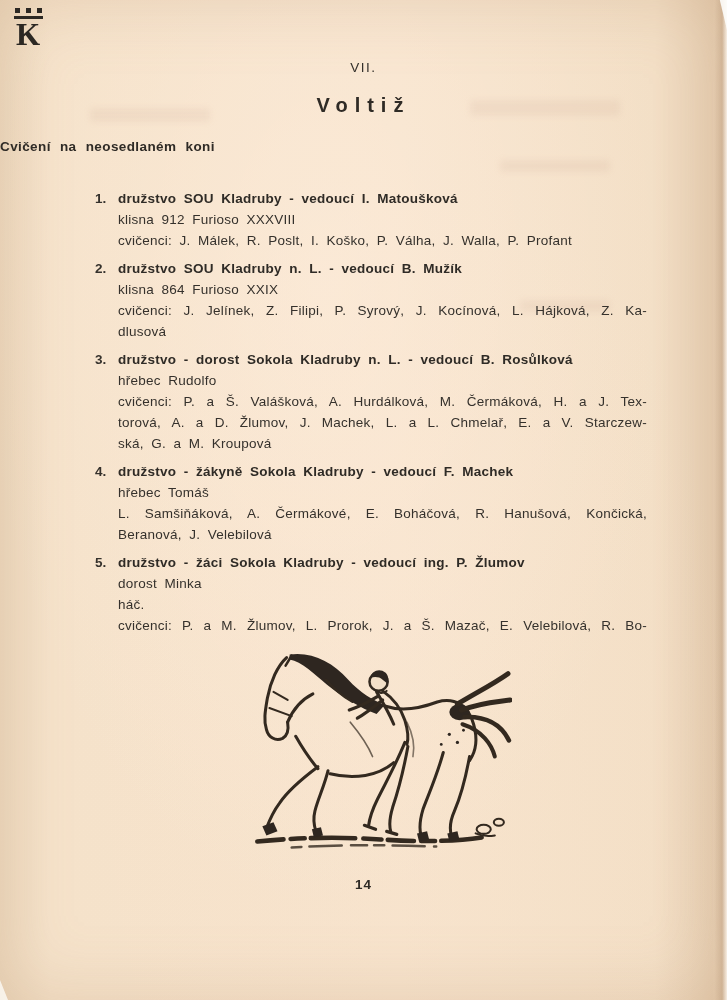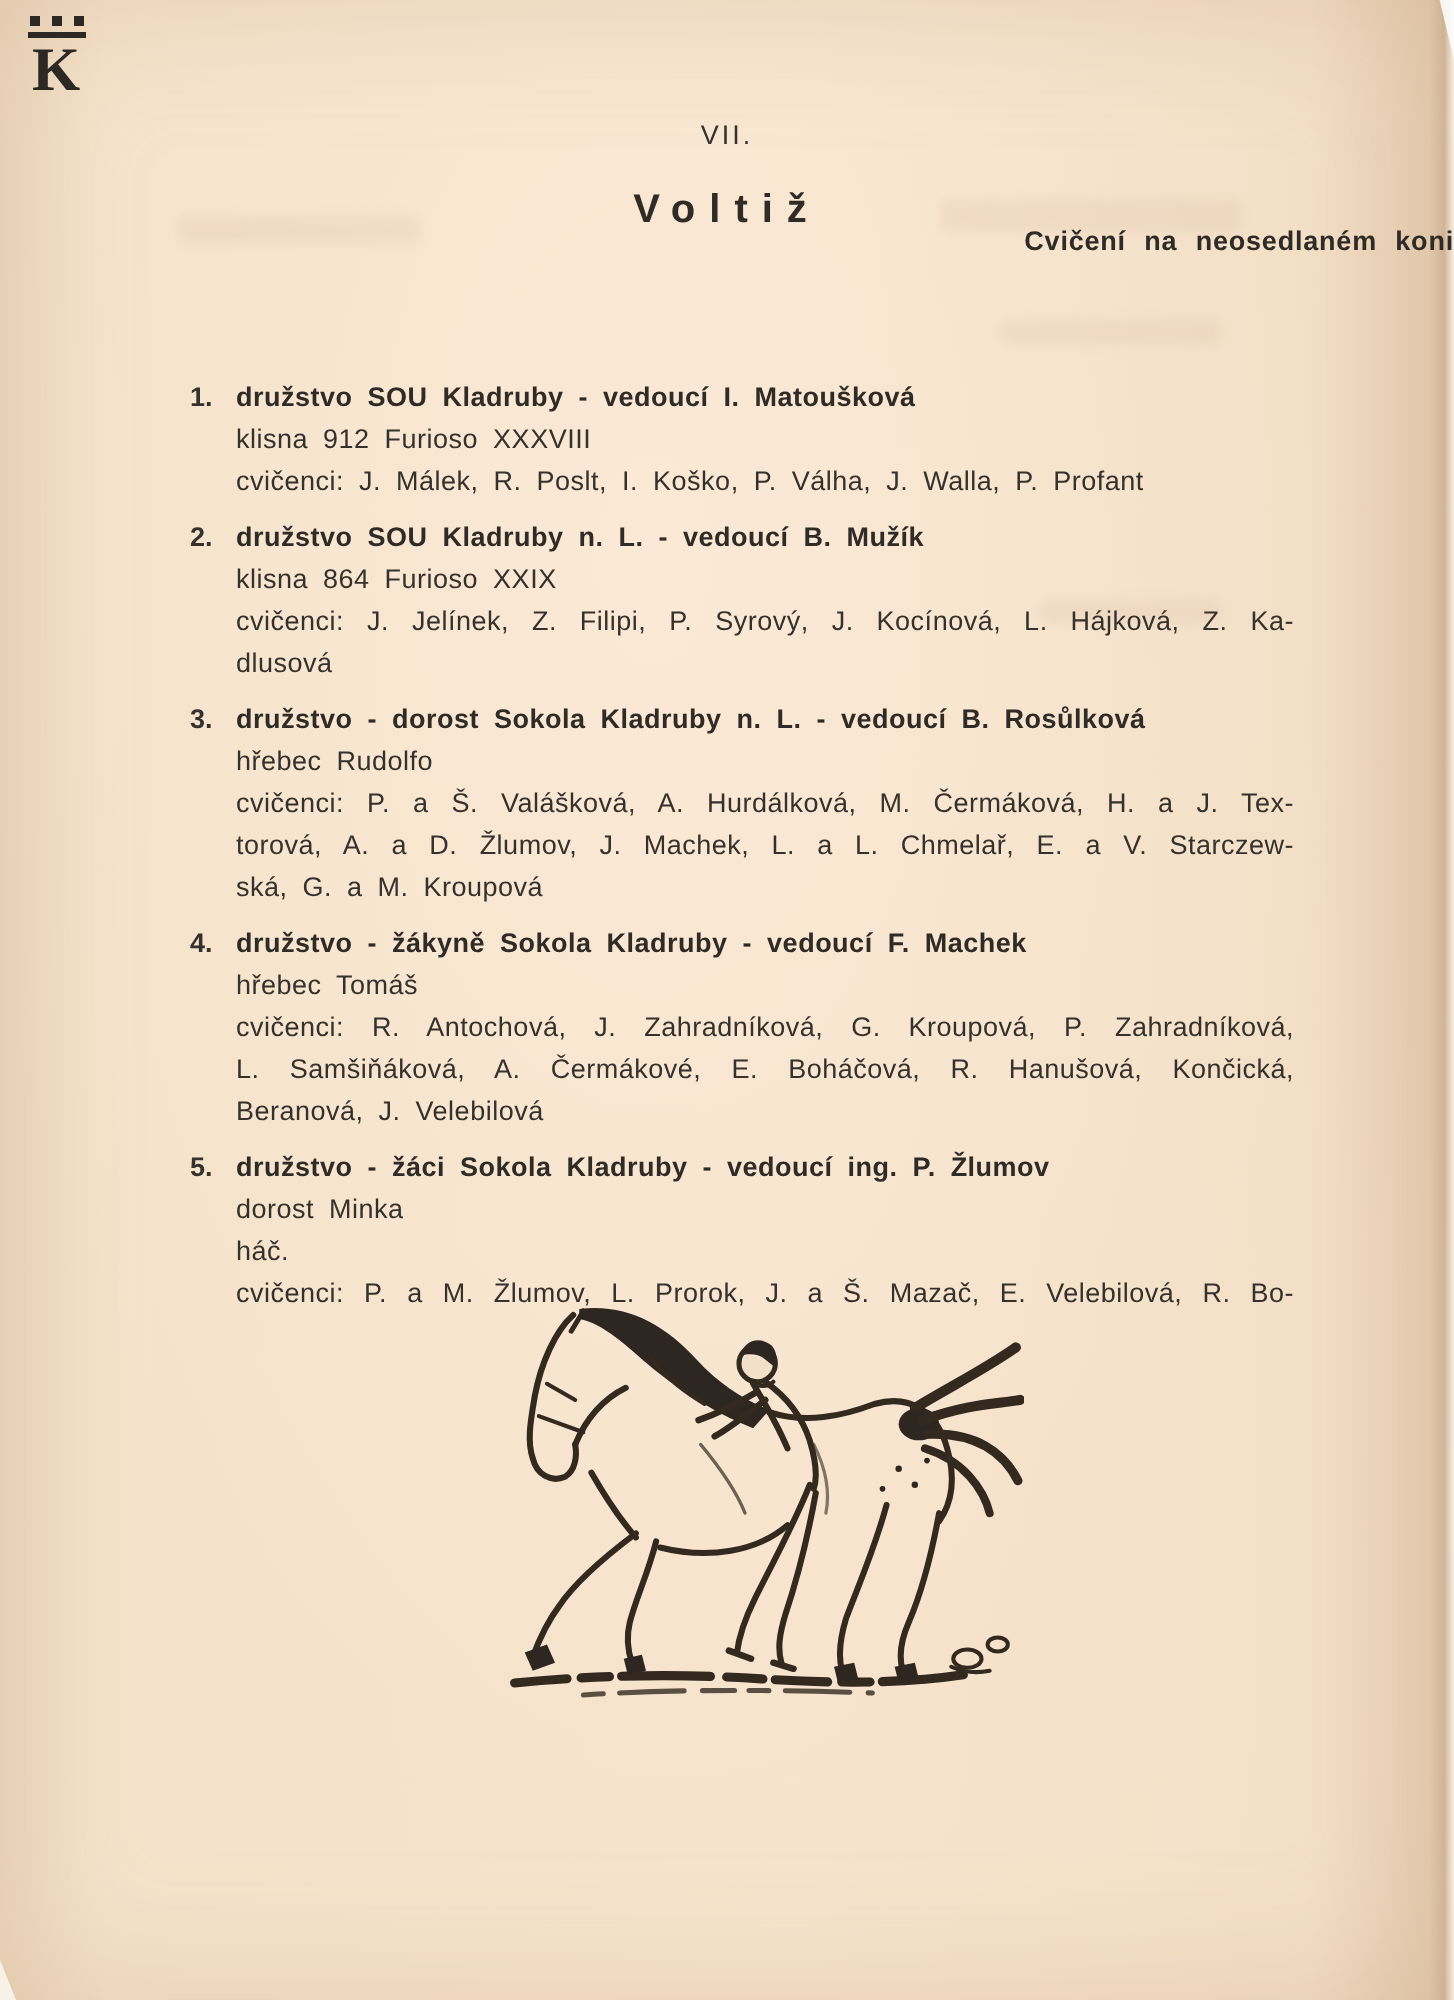--- a/index.html
+++ b/index.html
@@ -25,21 +25,21 @@
   .stamp { position:absolute; left:12px; top:8px; width:32px; text-align:center; color:#2c2823; }
   .stamp-dots { display:flex; justify-content:space-between; width:27px; margin:0 auto 3px auto; }
   .stamp-dots i { width:5px; height:5px; background:#2c2823; display:block; }
   .stamp-bar { width:29px; height:3px; background:#2c2823; margin:0 auto 0 auto; }
   .stamp-letter { font-family:"Liberation Serif", serif; font-size:31px; font-weight:700; line-height:1.05; }
 
   .section-num { position:absolute; top:60px; left:0; width:100%; text-align:center;
     font-size:13.5px; letter-spacing:1.5px; }
   .title { position:absolute; top:94px; left:0; width:100%; text-align:center;
     font-size:20px; font-weight:700; letter-spacing:7px; color:#2f2b26; }
-  .subtitle { position:absolute; top:113px; left:0; width:100%; text-align:right;
+  .subtitle { position:absolute; top:139px; left:0; width:100%; text-align:left;
     font-size:13.5px; font-weight:700; letter-spacing:0.4px; word-spacing:5px; color:#2f2b26; }
 
   .entries { position:absolute; left:95px; top:188px; width:552px; font-size:13.5px; }
   .entry { position:relative; padding-left:23px; margin-bottom:7px; }
   .entry-num { position:absolute; left:0; top:0; font-weight:700; line-height:21px; }
   .eline { line-height:21px; letter-spacing:0.25px; word-spacing:3.5px; }
   .heading { font-weight:700; color:#2f2b26; }
   .just { text-align:justify; text-align-last:justify; }
 
   .illustration { position:absolute; left:229px; top:649px; width:283px; height:203px; }
@@ -99,21 +99,20 @@
       <div class="eline">hřebec Rudolfo</div>
       <div class="eline just">cvičenci: P. a Š. Valášková, A. Hurdálková, M. Čermáková, H. a J. Tex-</div>
       <div class="eline just">torová, A. a D. Žlumov, J. Machek, L. a L. Chmelař, E. a V. Starczew-</div>
       <div class="eline">ská, G. a M. Kroupová</div>
     </div>
 
     <div class="entry">
       <span class="entry-num">4.</span>
       <div class="eline heading">družstvo - žákyně Sokola Kladruby - vedoucí F. Machek</div>
       <div class="eline">hřebec Tomáš</div>
-      <div class="eline just">cvičenci: R. Antochová, J. Zahradníková, G. Kroupová, P. Zahradníková,</div>
       <div class="eline just">L. Samšiňáková, A. Čermákové, E. Boháčová, R. Hanušová, Končická,</div>
       <div class="eline">Beranová, J. Velebilová</div>
     </div>
 
     <div class="entry">
       <span class="entry-num">5.</span>
       <div class="eline heading">družstvo - žáci Sokola Kladruby - vedoucí ing. P. Žlumov</div>
       <div class="eline">dorost Minka</div>
       <div class="eline">háč.</div>
       <div class="eline just">cvičenci: P. a M. Žlumov, L. Prorok, J. a Š. Mazač, E. Velebilová, R. Bo-</div>
@@ -177,14 +176,15 @@
         <path d="M134 174 l11 4" stroke-width="3.2"></path>
         <path d="M156 180 l10 3" stroke-width="3.2"></path>
 
         <ellipse cx="252" cy="178" rx="7" ry="4.5" stroke-width="2"></ellipse>
         <ellipse cx="267" cy="171" rx="5" ry="3.5" stroke-width="2"></ellipse>
         <path d="M244 182 q9 4 19 2" stroke-width="2"></path>
       </g>
     </svg>
   </div>
 
+  <div class="page-number">14</div>
 
 </div>
 
 </body></html>

